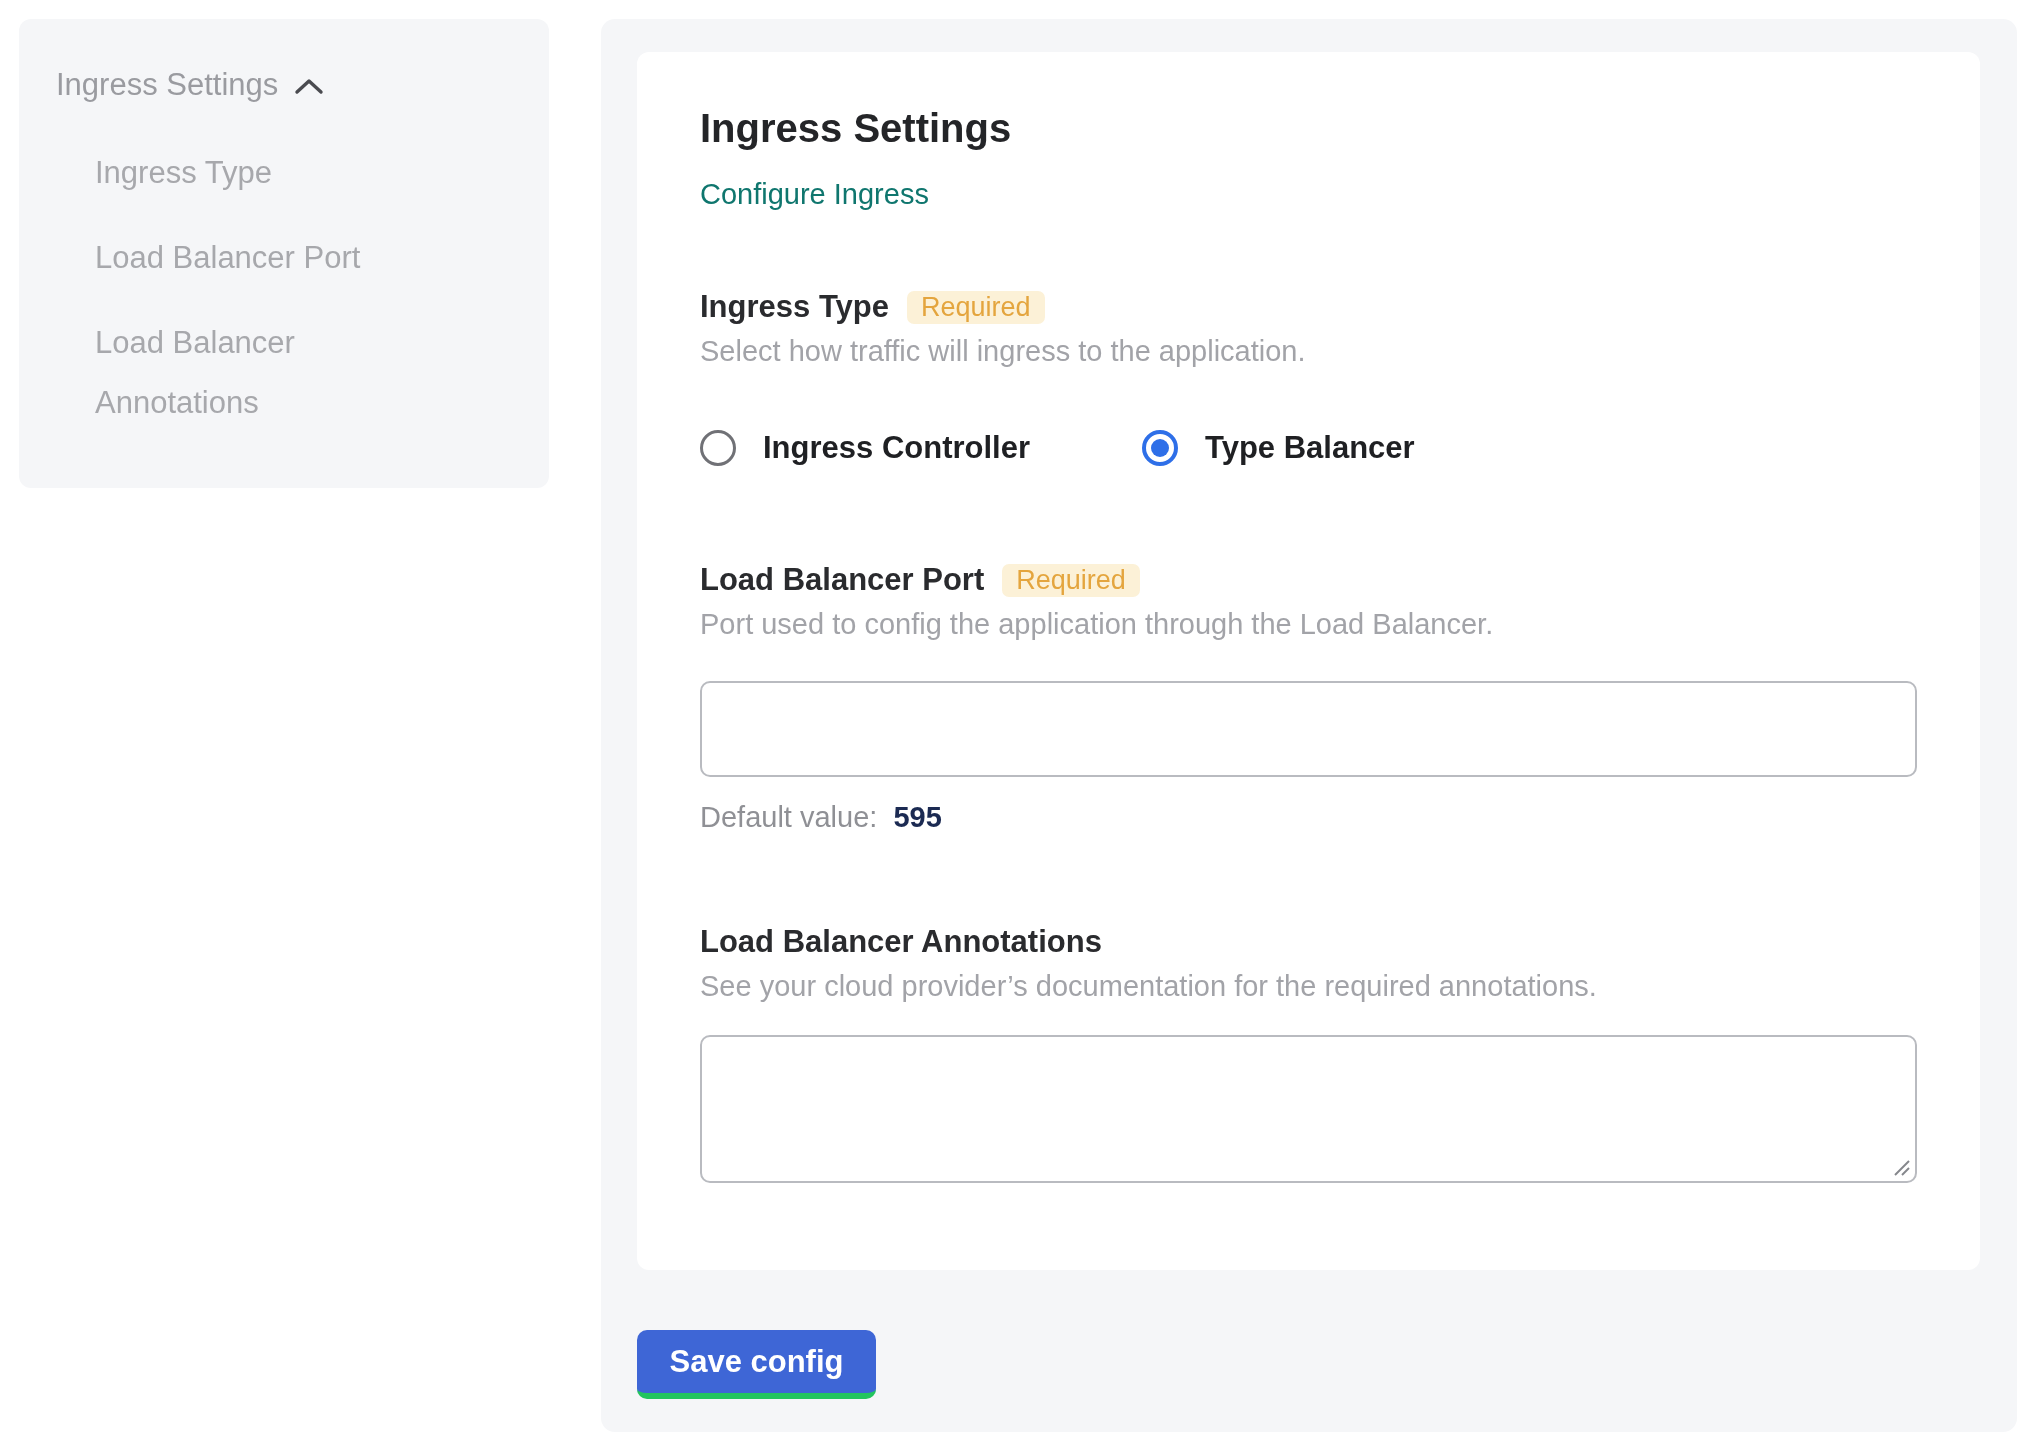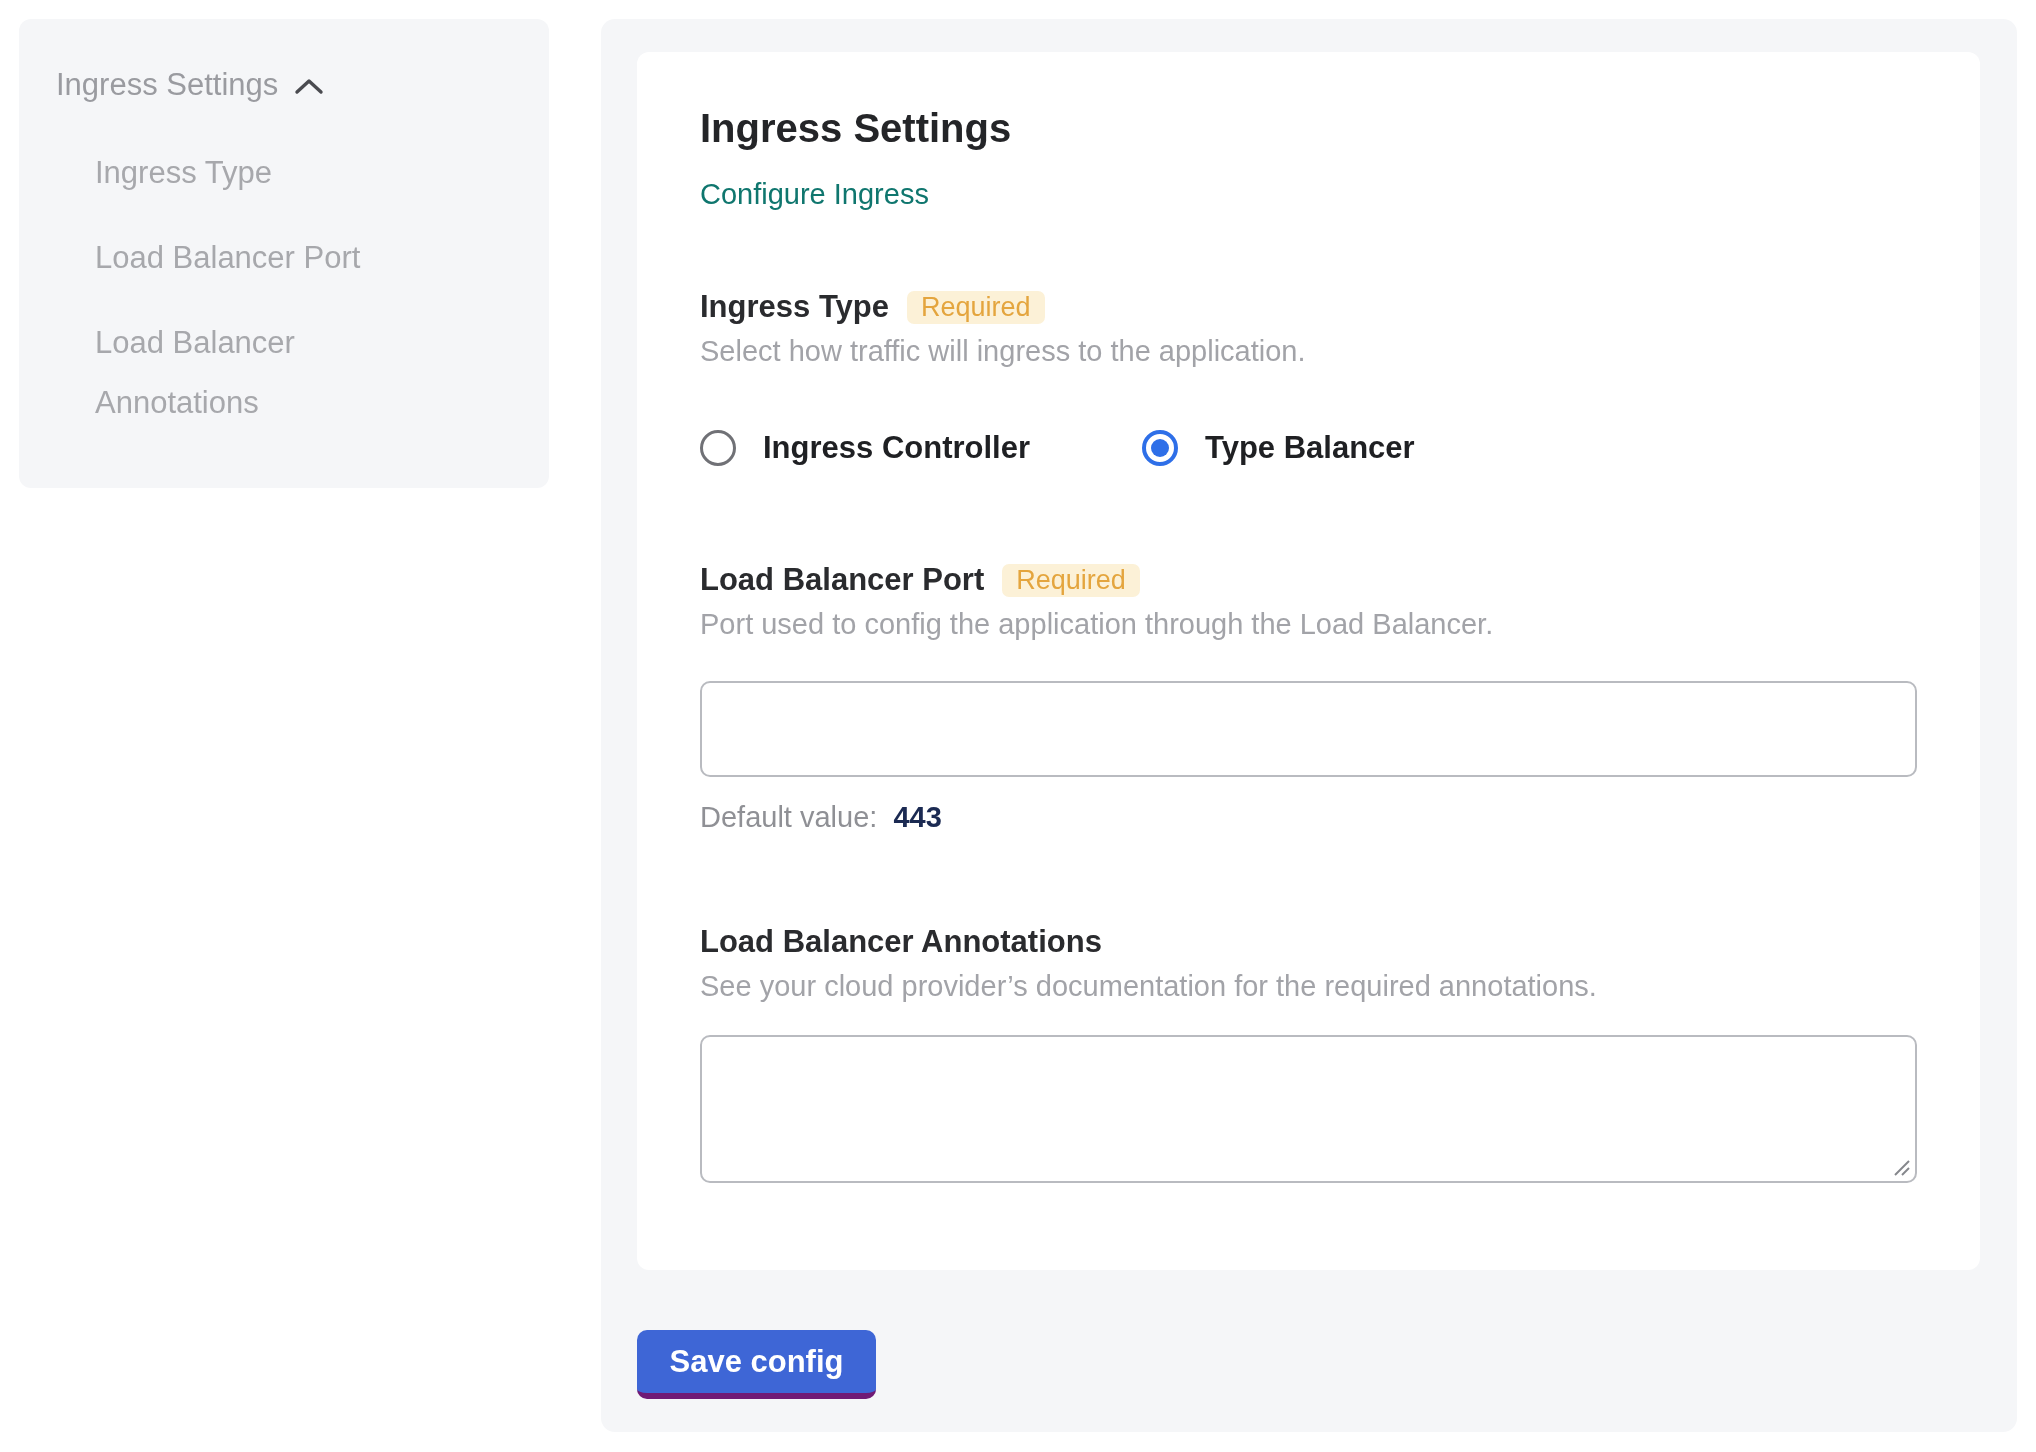--- a/index.html
+++ b/index.html
@@ -133,21 +133,21 @@
     cursor: nwse-resize;
   }
 
   
   .save-btn {
     position: absolute;
     left: 36px; top: 1311px;
     width: 239px; height: 69px;
     background: #3e66d6;
     border: none;
-    border-bottom: 6px solid #701a75;
+    border-bottom: 6px solid #22c55e;
     border-radius: 10px;
     color: #ffffff;
     font-size: 31px; font-weight: 700;
     font-family: "Liberation Sans", sans-serif;
     cursor: pointer;
   }
 </style>
 </head>
 <body>
 
@@ -194,21 +194,21 @@
 
     <div class="section" style="margin-top: 96px;">
       <div class="label-row">
         <span class="field-label">Load Balancer Port</span>
         <span class="badge">Required</span>
       </div>
       <div class="field-desc">Port used to config the application through the Load Balancer.</div>
       <input type="text" class="text-input" value="" style="">
       <div class="default-row">
         <span class="default-label">Default value:</span>
-        <span class="default-value">443</span>
+        <span class="default-value">595</span>
       </div>
     </div>
 
     <div class="section" style="margin-top: 90px;">
       <div class="label-row">
         <span class="field-label">Load Balancer Annotations</span>
       </div>
       <div class="field-desc">See your cloud provider’s documentation for the required annotations.</div>
       <div class="textarea-wrap">
         <textarea class="annotations-textarea" style=""></textarea>

